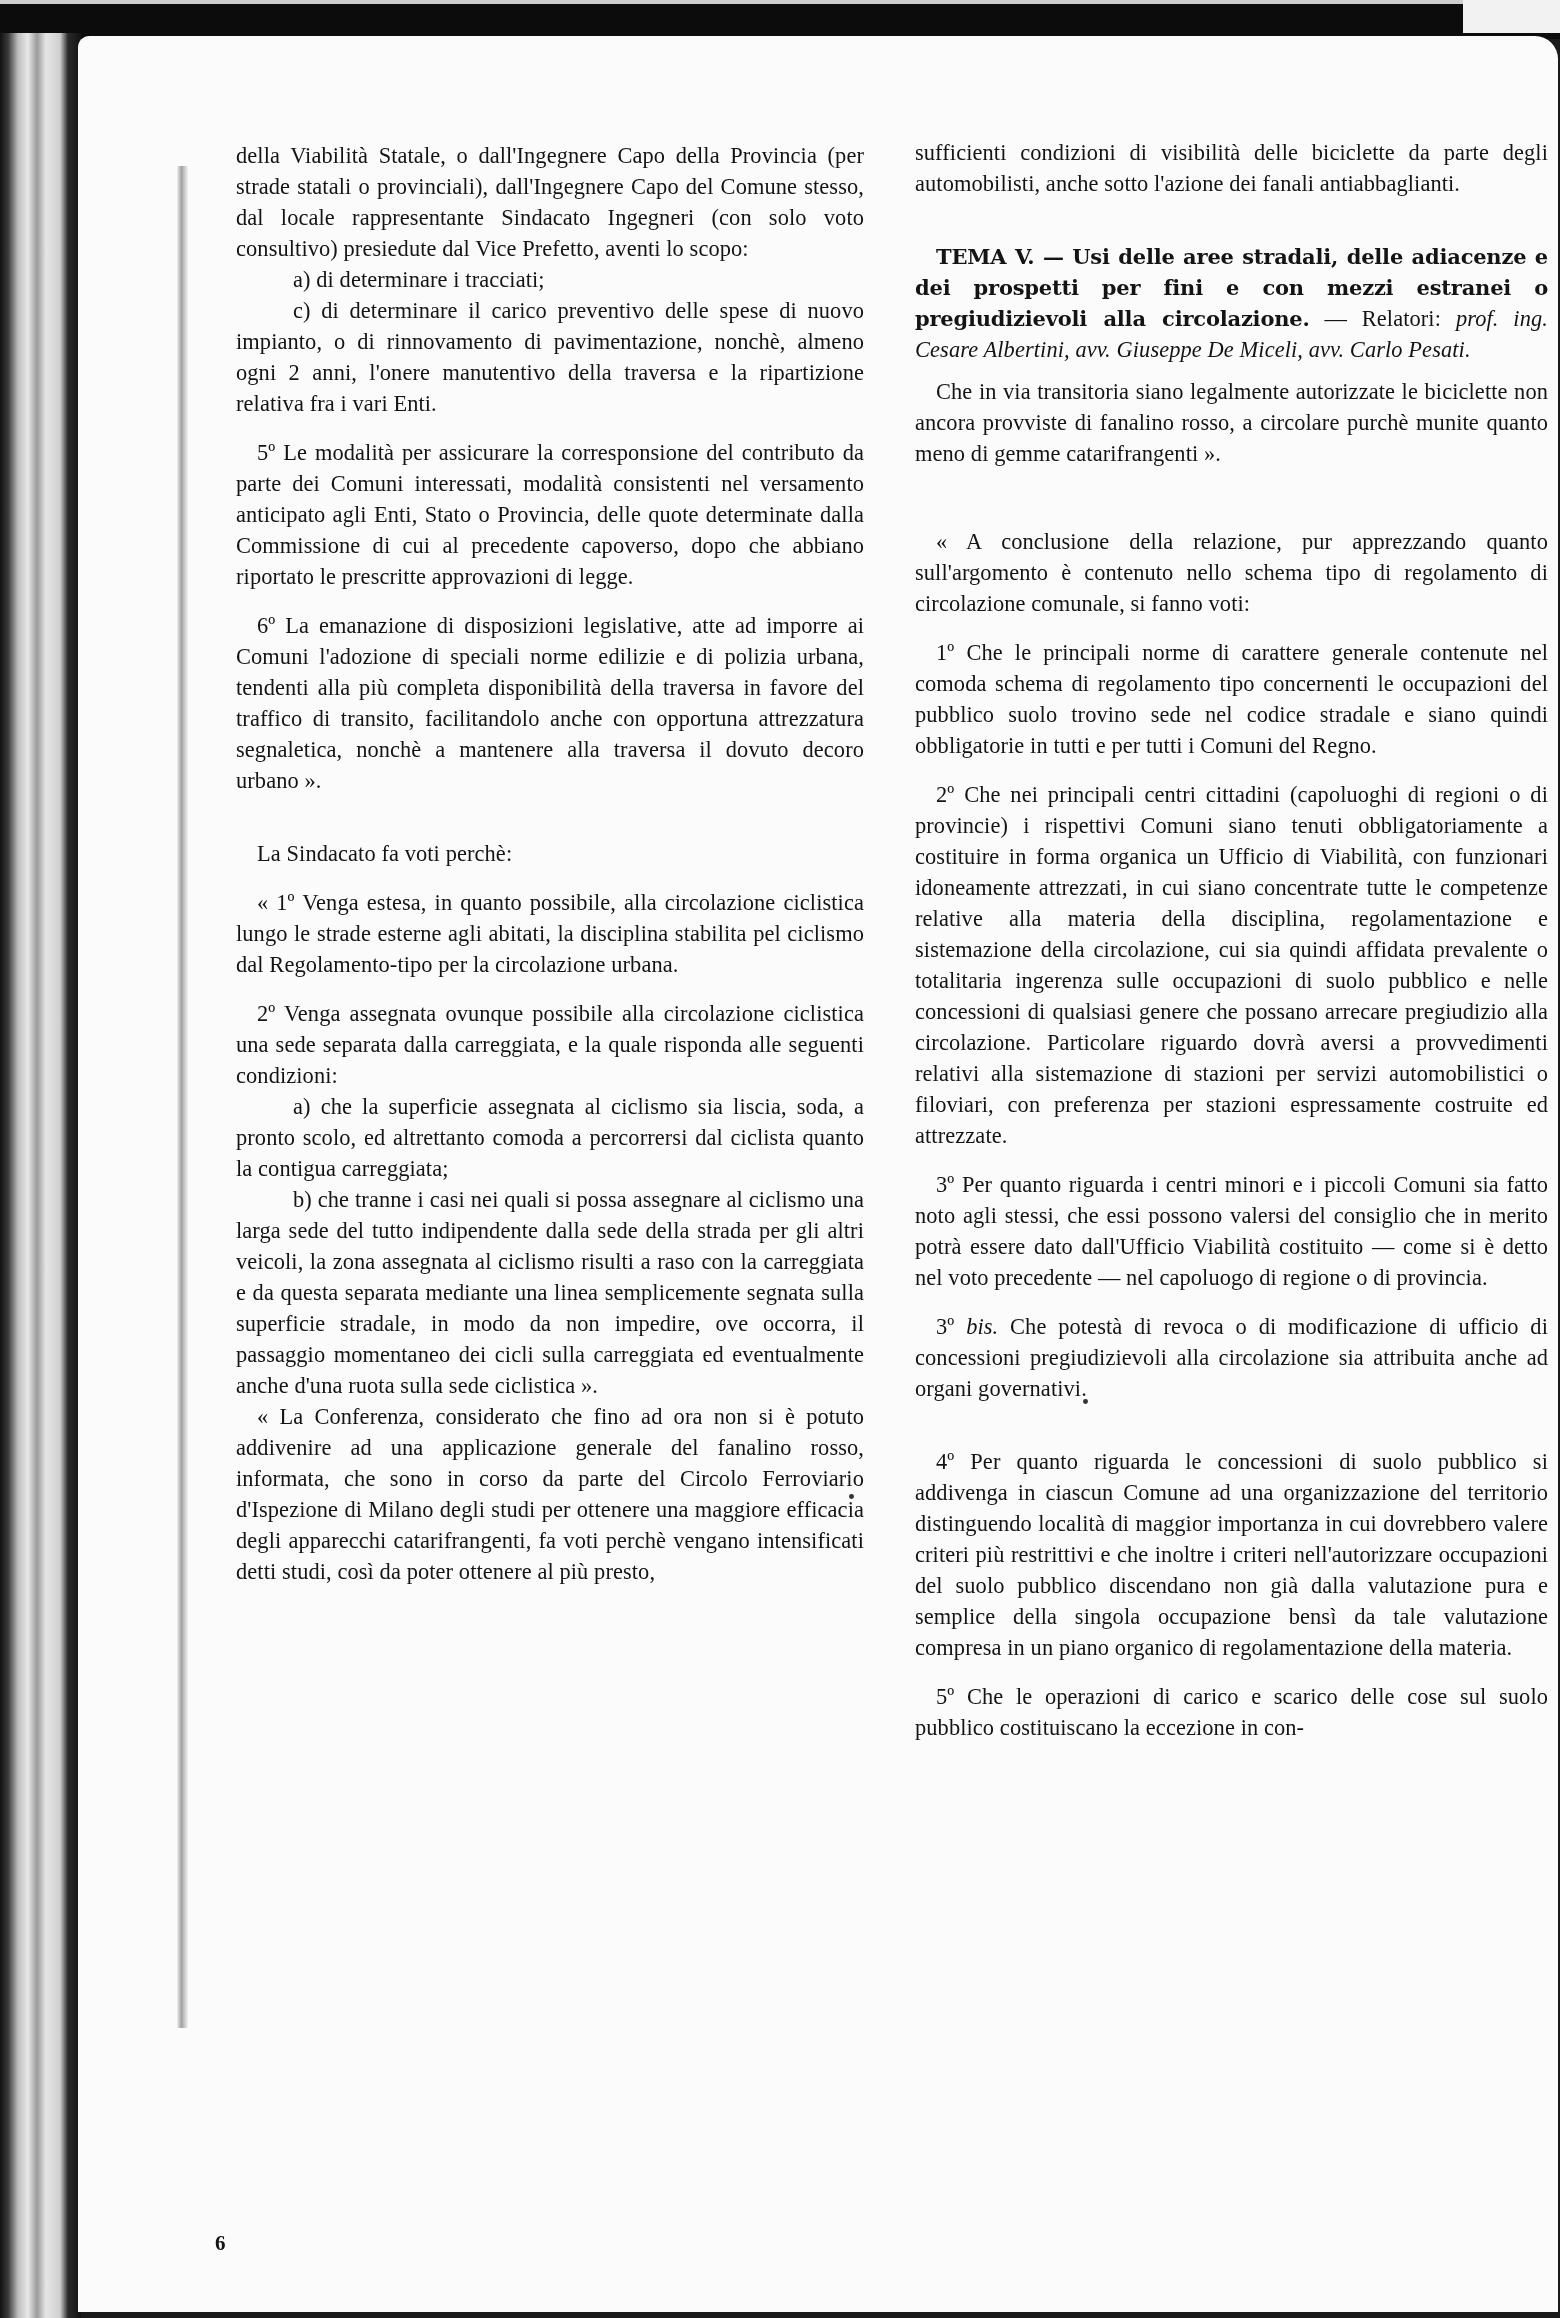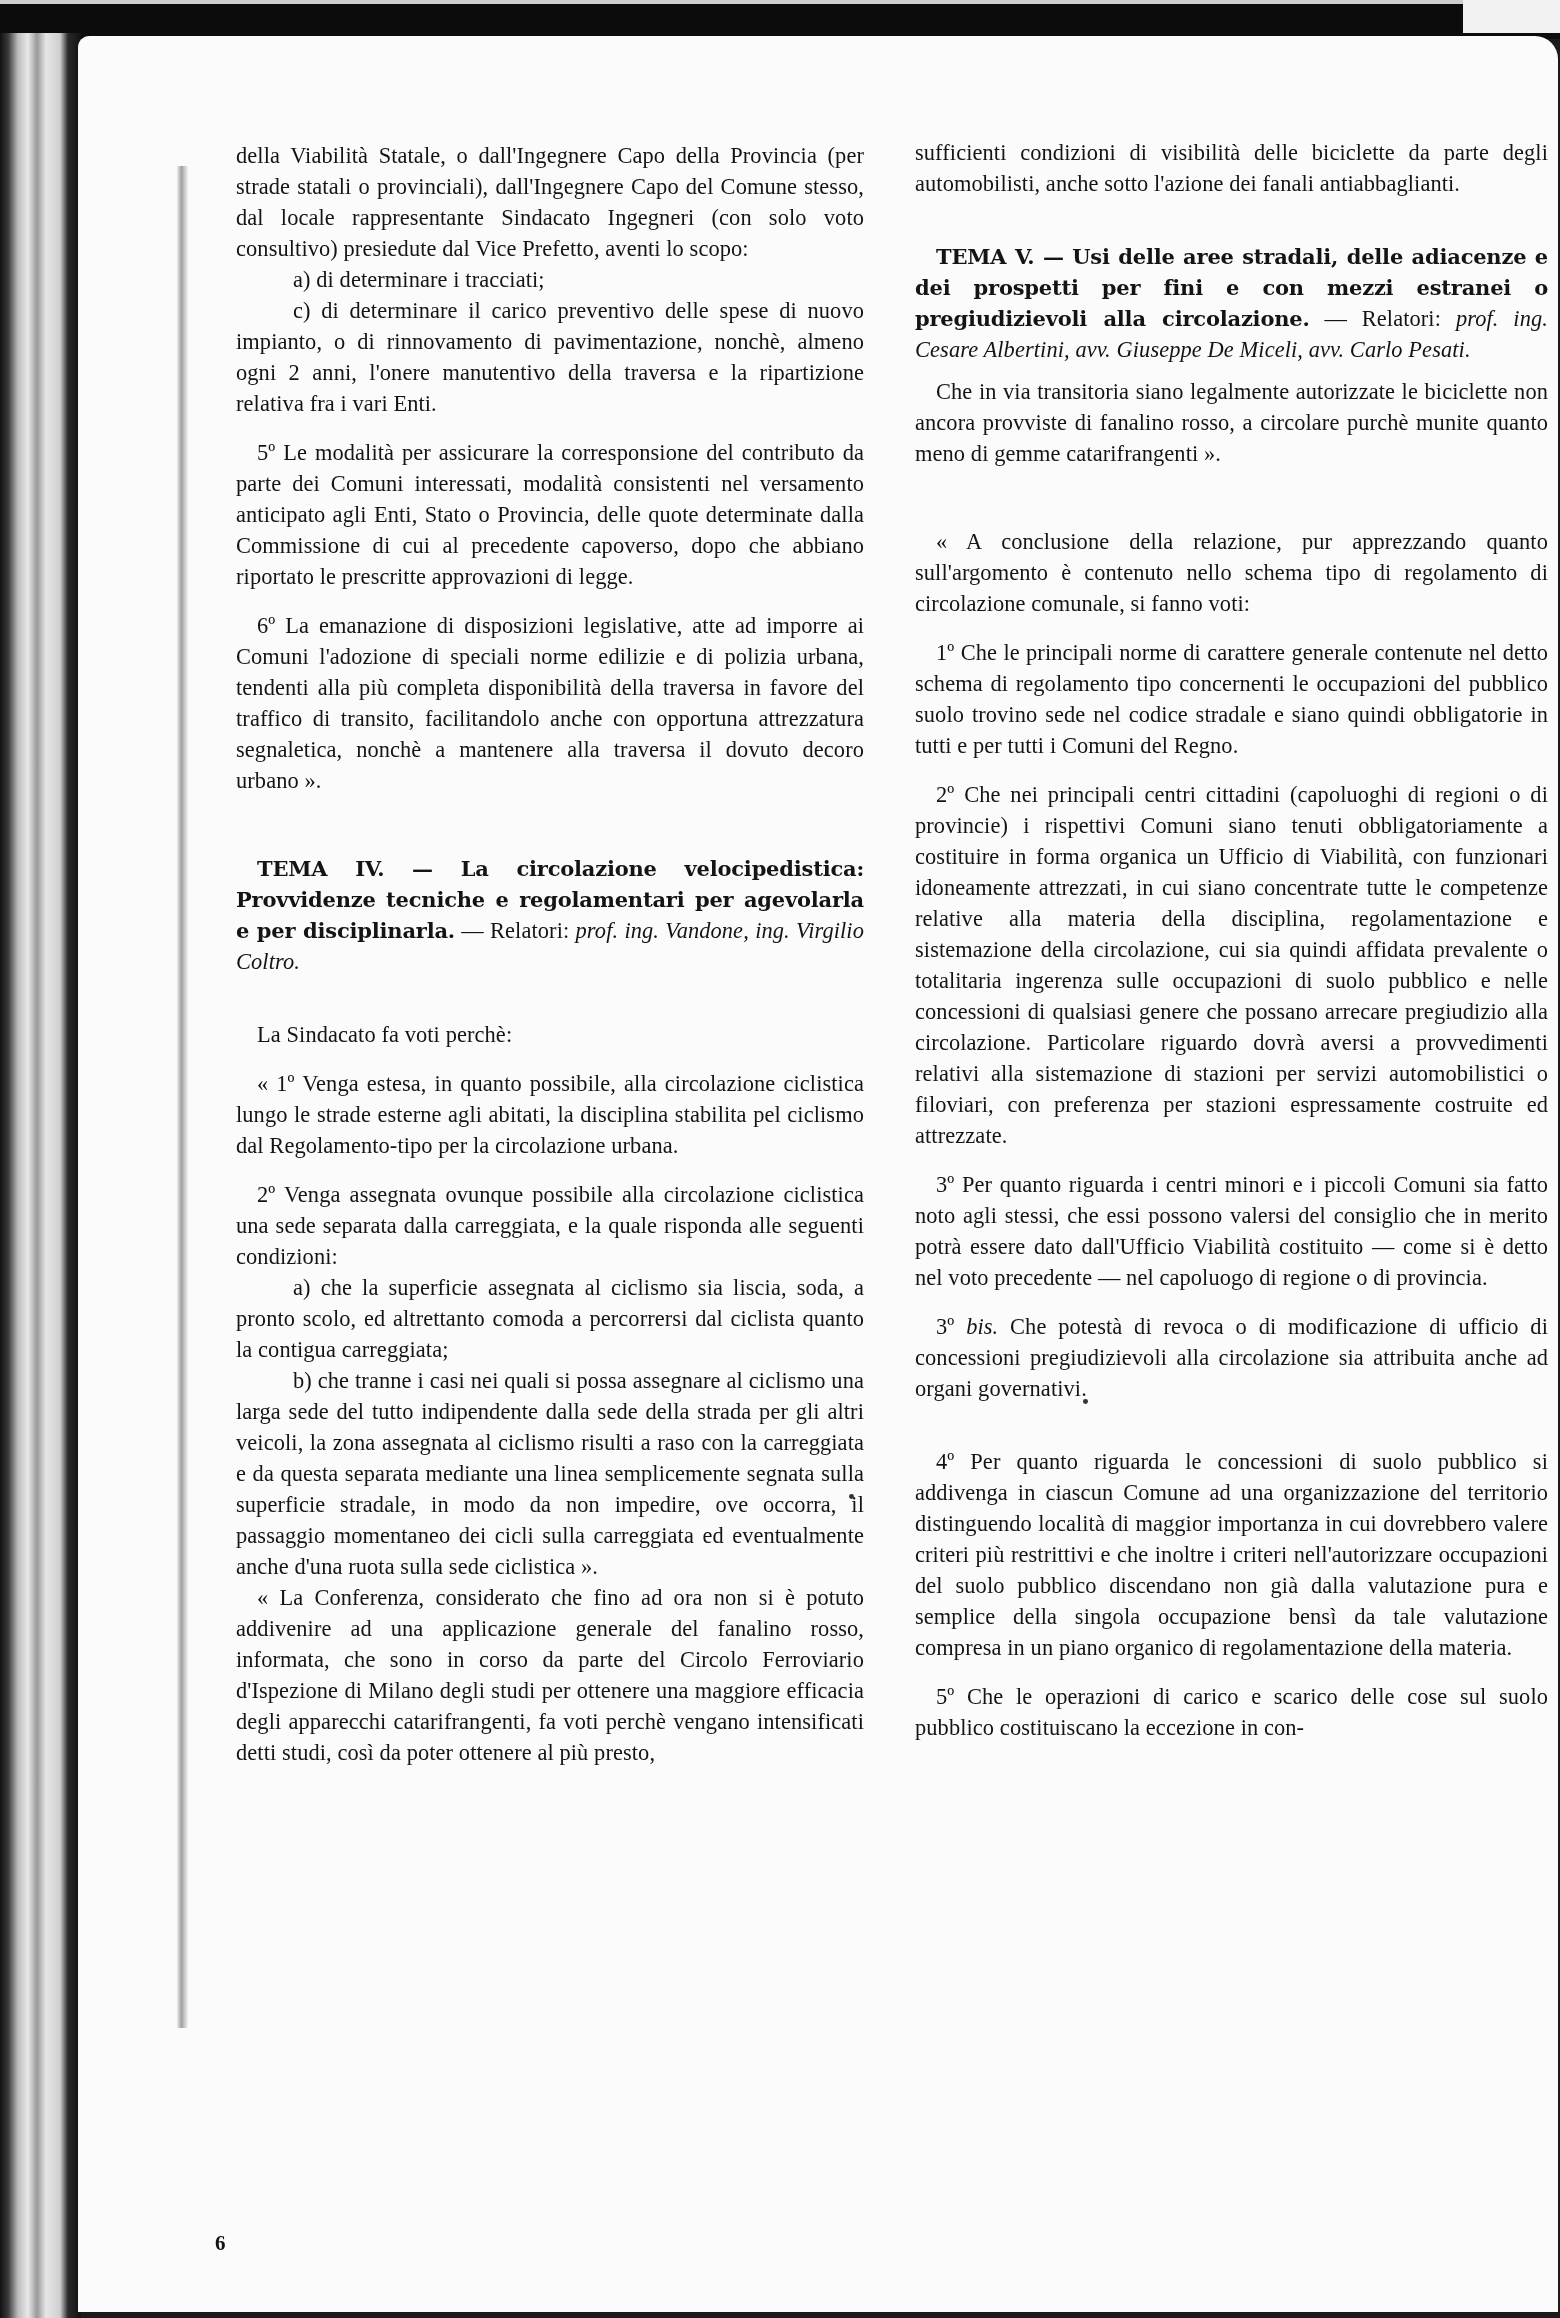--- a/index.html
+++ b/index.html
@@ -70,38 +70,37 @@
 <div class="page">
   <div class="binding-edge"></div>
 
   <div class="col col-left">
     <p>della Viabilità Statale, o dall'Ingegnere Capo della Provincia (per strade statali o provinciali), dall'Ingegnere Capo del Comune stesso, dal locale rappresentante Sindacato Ingegneri (con solo voto consultivo) presiedute dal Vice Prefetto, aventi lo scopo:</p>
     <p class="sub">a) di determinare i tracciati;</p>
     <p class="sub">c) di determinare il carico preventivo delle spese di nuovo impianto, o di rinnovamento di pavimentazione, nonchè, almeno ogni 2 anni, l'onere manutentivo della traversa e la ripartizione relativa fra i vari Enti.</p>
     <p class="ind gap-m">5º Le modalità per assicurare la corresponsione del contributo da parte dei Comuni interessati, modalità consistenti nel versamento anticipato agli Enti, Stato o Provincia, delle quote determinate dalla Commissione di cui al precedente capoverso, dopo che abbiano riportato le prescritte approvazioni di legge.</p>
     <p class="ind gap-m">6º La emanazione di disposizioni legislative, atte ad imporre ai Comuni l'adozione di speciali norme edilizie e di polizia urbana, tendenti alla più completa disponibilità della traversa in favore del traffico di transito, facilitandolo anche con opportuna attrezzatura segnaletica, nonchè a mantenere alla traversa il dovuto decoro urbano ».</p>
 
-    <p class="ind gap-xl"><span class="b">TEMA IV. — La circolazione velocipedistica: Provvidenze tecniche e regolamentari per agevolarla e per disciplinarla.</span><span> — Relatori: </span><span class="i">prof. ing. Vandone, ing. Virgilio Coltro.</span></p>
 
     <p class="ind gap-l">La Sindacato fa voti perchè:</p>
     <p class="ind gap-m">« 1º Venga estesa, in quanto possibile, alla circolazione ciclistica lungo le strade esterne agli abitati, la disciplina stabilita pel ciclismo dal Regolamento-tipo per la circolazione urbana.</p>
     <p class="ind gap-m">2º Venga assegnata ovunque possibile alla circolazione ciclistica una sede separata dalla carreggiata, e la quale risponda alle seguenti condizioni:</p>
     <p class="sub">a) che la superficie assegnata al ciclismo sia liscia, soda, a pronto scolo, ed altrettanto comoda a percorrersi dal ciclista quanto la contigua carreggiata;</p>
     <p class="sub">b) che tranne i casi nei quali si possa assegnare al ciclismo una larga sede del tutto indipendente dalla sede della strada per gli altri veicoli, la zona assegnata al ciclismo risulti a raso con la carreggiata e da questa separata mediante una linea semplicemente segnata sulla superficie stradale, in modo da non impedire, ove occorra, il passaggio momentaneo dei cicli sulla carreggiata ed eventualmente anche d'una ruota sulla sede ciclistica ».</p>
     <p class="ind">« La Conferenza, considerato che fino ad ora non si è potuto addivenire ad una applicazione generale del fanalino rosso, informata, che sono in corso da parte del Circolo Ferroviario d'Ispezione di Milano degli studi per ottenere una maggiore efficacia degli apparecchi catarifrangenti, fa voti perchè vengano intensificati detti studi, così da poter ottenere al più presto,</p>
   </div>
 
   <div class="col col-right">
     <p>sufficienti condizioni di visibilità delle biciclette da parte degli automobilisti, anche sotto l'azione dei fanali antiabbaglianti.</p>
     <p class="ind gap-l"><span class="b">TEMA V. — Usi delle aree stradali, delle adiacenze e dei prospetti per fini e con mezzi estranei o pregiudizievoli alla circolazione.</span><span> — Relatori: </span><span class="i">prof. ing. Cesare Albertini, avv. Giuseppe De Miceli, avv. Carlo Pesati.</span></p>
 
     <p class="ind gap-s">Che in via transitoria siano legalmente autorizzate le biciclette non ancora provviste di fanalino rosso, a circolare purchè munite quanto meno di gemme catarifrangenti ».</p>
 
     <p class="ind gap-xl">« A conclusione della relazione, pur apprezzando quanto sull'argomento è contenuto nello schema tipo di regolamento di circolazione comunale, si fanno voti:</p>
-    <p class="ind gap-m">1º Che le principali norme di carattere generale contenute nel detto schema di regolamento tipo concernenti le occupazioni del pubblico suolo trovino sede nel codice stradale e siano quindi obbligatorie in tutti e per tutti i Comuni del Regno.</p>
+    <p class="ind gap-m">1º Che le principali norme di carattere generale contenute nel comoda schema di regolamento tipo concernenti le occupazioni del pubblico suolo trovino sede nel codice stradale e siano quindi obbligatorie in tutti e per tutti i Comuni del Regno.</p>
     <p class="ind gap-m">2º Che nei principali centri cittadini (capoluoghi di regioni o di provincie) i rispettivi Comuni siano tenuti obbligatoriamente a costituire in forma organica un Ufficio di Viabilità, con funzionari idoneamente attrezzati, in cui siano concentrate tutte le competenze relative alla materia della disciplina, regolamentazione e sistemazione della circolazione, cui sia quindi affidata prevalente o totalitaria ingerenza sulle occupazioni di suolo pubblico e nelle concessioni di qualsiasi genere che possano arrecare pregiudizio alla circolazione. Particolare riguardo dovrà aversi a provvedimenti relativi alla sistemazione di stazioni per servizi automobilistici o filoviari, con preferenza per stazioni espressamente costruite ed attrezzate.</p>
     <p class="ind gap-m">3º Per quanto riguarda i centri minori e i piccoli Comuni sia fatto noto agli stessi, che essi possono valersi del consiglio che in merito potrà essere dato dall'Ufficio Viabilità costituito — come si è detto nel voto precedente — nel capoluogo di regione o di provincia.</p>
     <p class="ind gap-m"><span>3º </span><span class="i">bis.</span><span> Che potestà di revoca o di modificazione di ufficio di concessioni pregiudizievoli alla circolazione sia attribuita anche ad organi governativi.</span></p>
     <p class="ind gap-l">4º Per quanto riguarda le concessioni di suolo pubblico si addivenga in ciascun Comune ad una organizzazione del territorio distinguendo località di maggior importanza in cui dovrebbero valere criteri più restrittivi e che inoltre i criteri nell'autorizzare occupazioni del suolo pubblico discendano non già dalla valutazione pura e semplice della singola occupazione bensì da tale valutazione compresa in un piano organico di regolamentazione della materia.</p>
     <p class="ind gap-m">5º Che le operazioni di carico e scarico delle cose sul suolo pubblico costituiscano la eccezione in con-</p>
   </div>
 
   <div class="page-number">6</div>
   <div class="speck" style="left: 771px; top: 1458px;"></div>
   <div class="speck" style="left: 1005px; top: 1363px;"></div>

